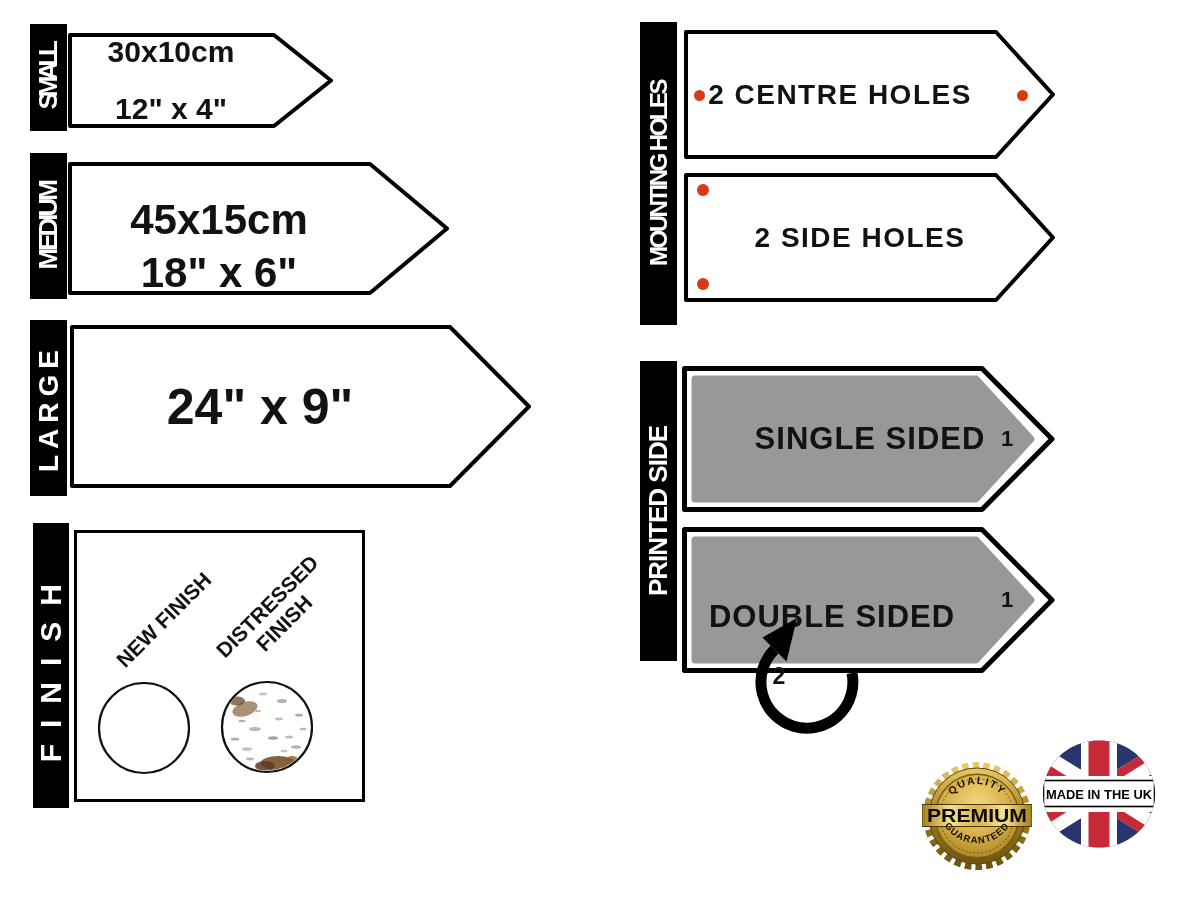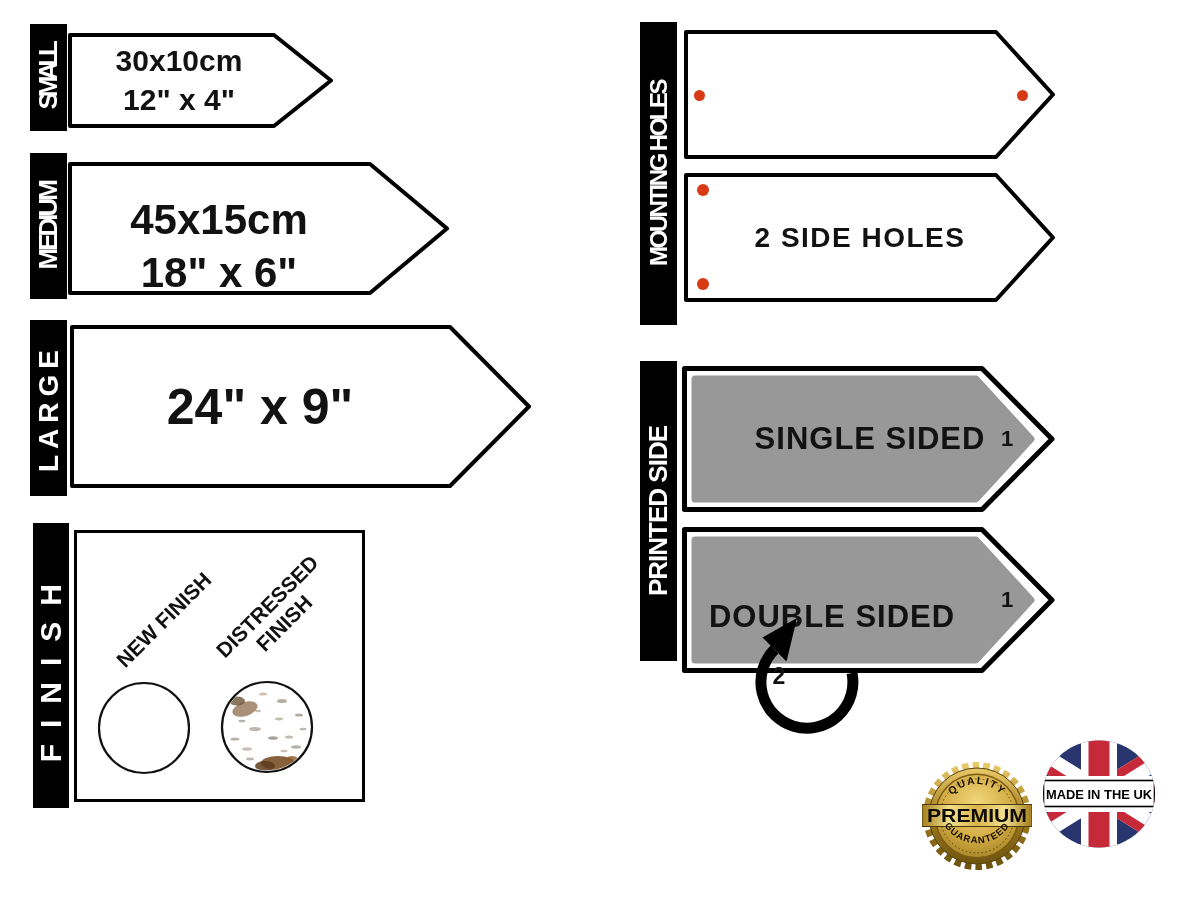--- a/index.html
+++ b/index.html
@@ -25,21 +25,21 @@
 <div class="canvas">
 
   <div class="bar" style="left:30px;top:24px;width:37px;height:107px;">
     <span style="font-size:26px;letter-spacing:-5px;">SMALL</span>
   </div>
   <div class="sign" style="left:68px;top:33px;width:266px;height:95px;">
     <svg viewBox="0 0 266 95">
       <polygon points="2,2 206,2 263,47.5 206,93 2,93" fill="#ffffff" stroke="#000" stroke-width="4" stroke-linejoin="round"></polygon>
     </svg>
   </div>
-  <div class="sign-text" style="left:76px;top:33px;width:206px;height:95px;font-size:30px;line-height:1.28;">
+  <div class="sign-text" style="left:68px;top:33px;width:206px;height:95px;font-size:30px;line-height:1.28;justify-content:space-between;">
     <div>30x10cm</div>
     <div>12" x 4"</div>
   </div>
 
   <div class="bar" style="left:30px;top:153px;width:37px;height:146px;">
     <span style="font-size:26px;letter-spacing:-3px;">MEDIUM</span>
   </div>
   <div class="sign" style="left:68px;top:162px;width:382px;height:133px;">
     <svg viewBox="0 0 382 133">
       <polygon points="2,2 302,2 379,66.5 302,131 2,131" fill="#ffffff" stroke="#000" stroke-width="4" stroke-linejoin="round"></polygon>
@@ -102,20 +102,21 @@
   </div>
 
   <div class="bar" style="left:640px;top:22px;width:37px;height:303px;">
     <span style="font-size:24px;letter-spacing:-2.5px;">MOUNTING HOLES</span>
   </div>
   <div class="sign" style="left:684px;top:30px;width:372px;height:129px;">
     <svg viewBox="0 0 372 129">
       <polygon points="2,2 312,2 369,64.5 312,127 2,127" fill="#ffffff" stroke="#000" stroke-width="4" stroke-linejoin="round"></polygon>
     </svg>
   </div>
+  <div class="sign-text" style="left:684px;top:30px;width:312px;height:129px;font-size:28px;letter-spacing:1.5px;">2 CENTRE HOLES</div>
   <div class="dot" style="left: 694px; top: 90px; width: 11px; height: 11px; background-color: rgb(216, 58, 22);"></div>
   <div class="dot" style="left: 1017px; top: 90px; width: 11px; height: 11px; background-color: rgb(216, 58, 22);"></div>
 
   <div class="sign" style="left:684px;top:173px;width:372px;height:129px;">
     <svg viewBox="0 0 372 129">
       <polygon points="2,2 312,2 369,64.5 312,127 2,127" fill="#ffffff" stroke="#000" stroke-width="4" stroke-linejoin="round"></polygon>
     </svg>
   </div>
   <div class="sign-text" style="left:684px;top:173px;width:312px;height:129px;font-size:28px;letter-spacing:1.5px;margin-left:20px;">2 SIDE HOLES</div>
   <div class="dot" style="left: 697px; top: 184px; width: 12px; height: 12px; background-color: rgb(216, 58, 22);"></div>

